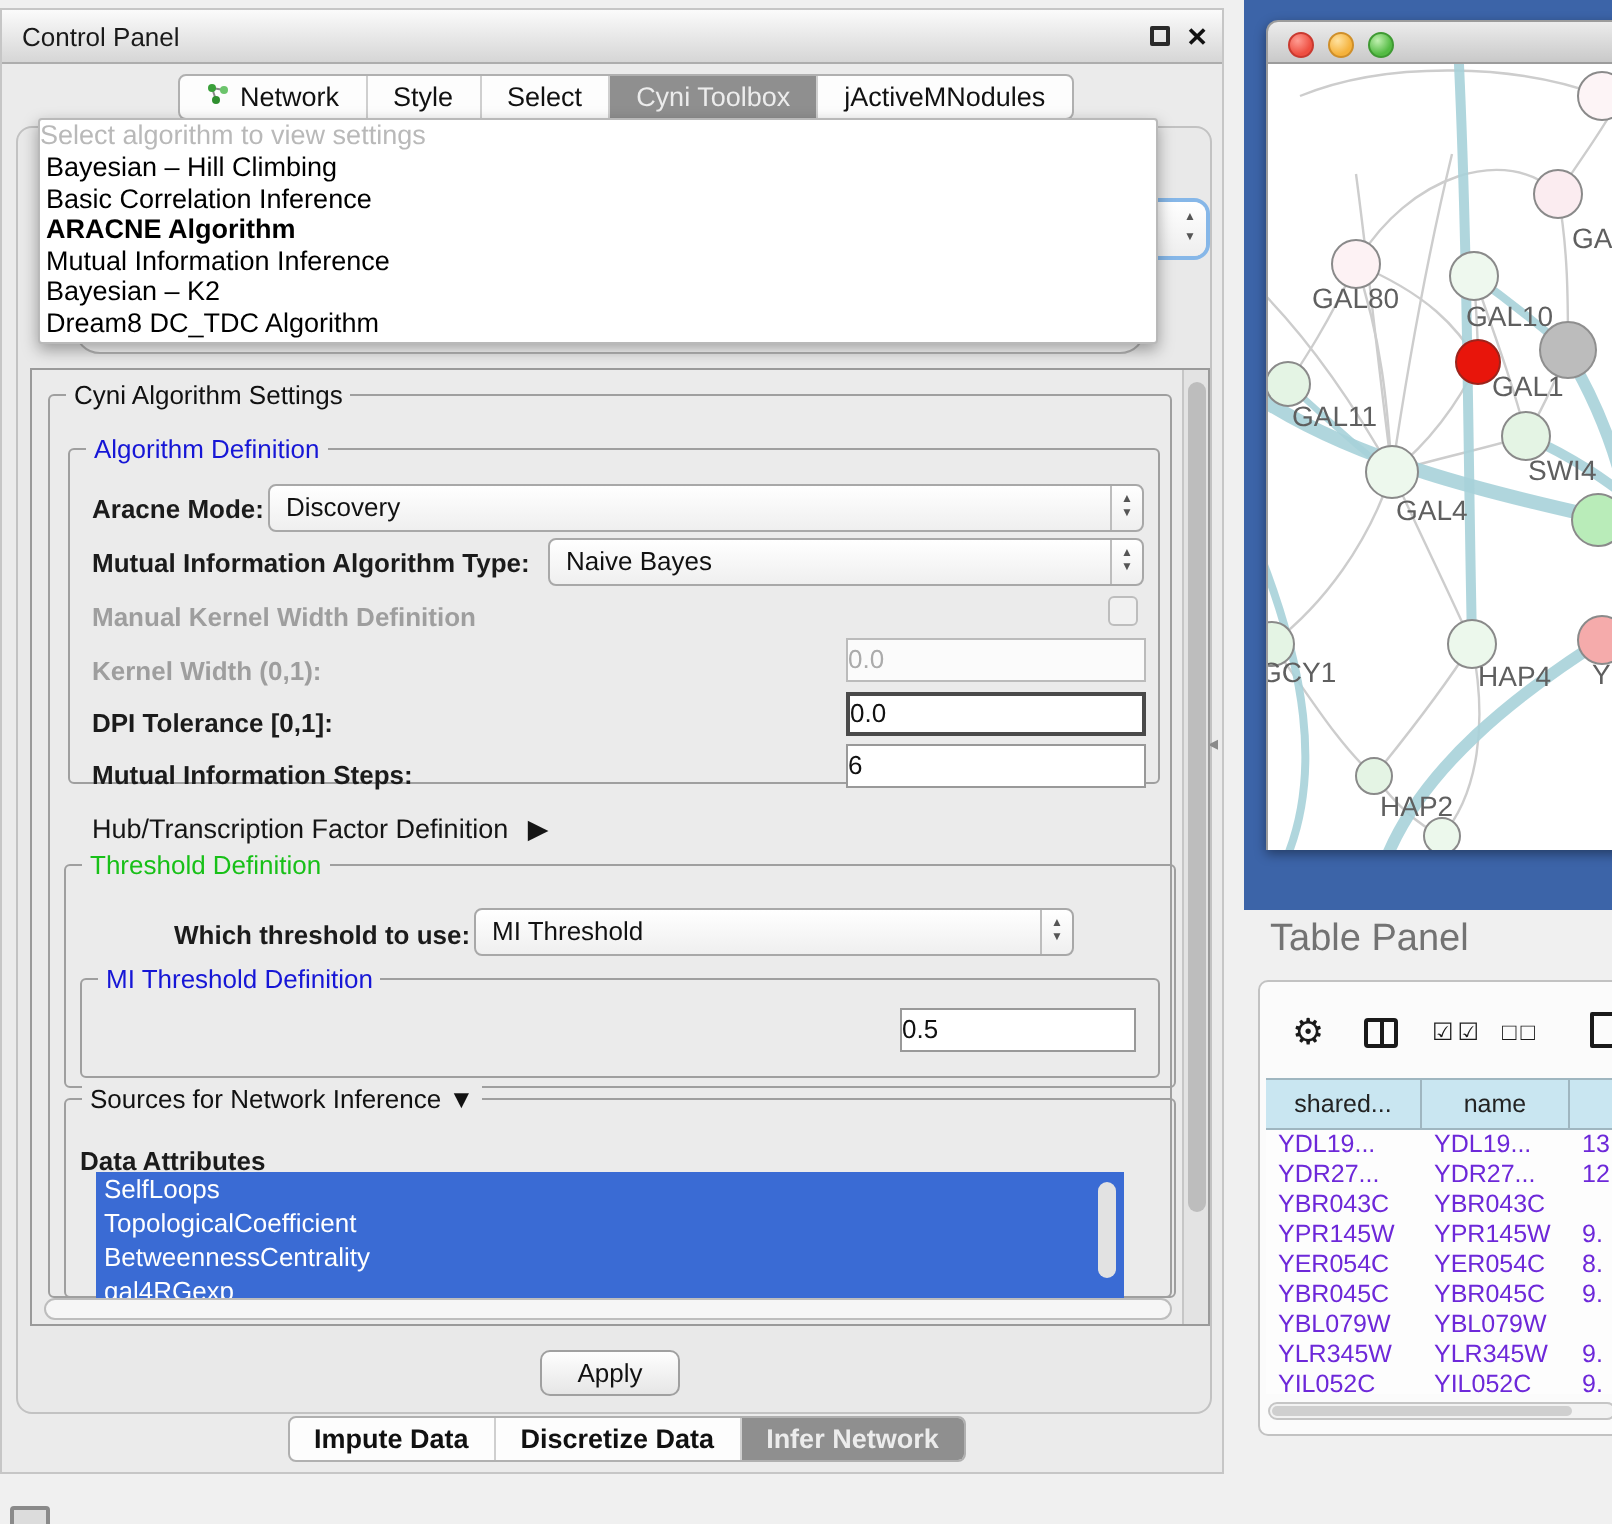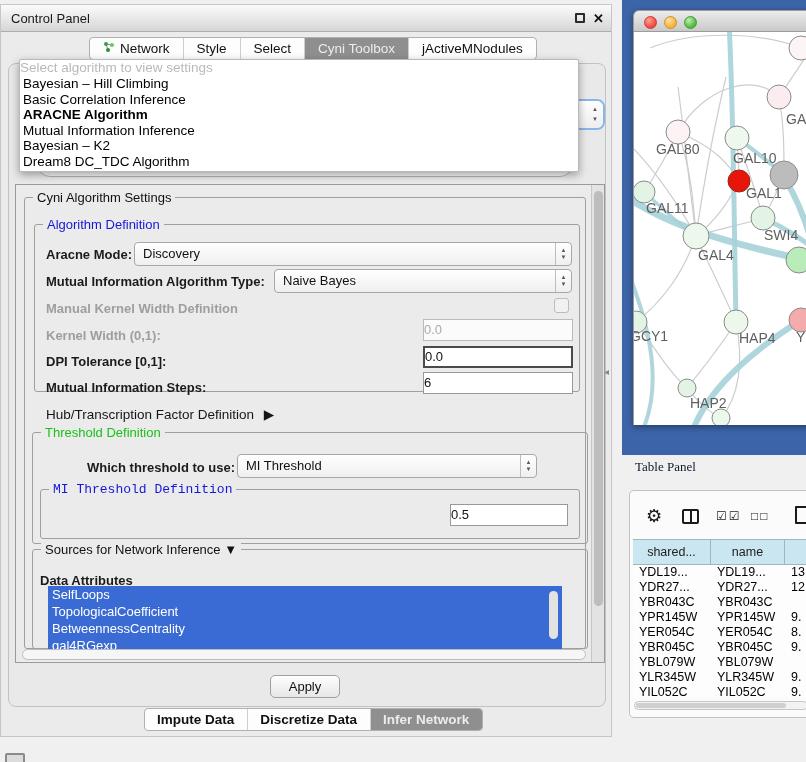--- a/index.html
+++ b/index.html
@@ -101,39 +101,39 @@
   .net-window { position:absolute; left:633px; top:10px; width:200px; height:415px;
     border-radius:6px 6px 0 0; box-shadow:0 2px 6px rgba(0,0,0,.4); }
   .net-titlebar { height:22px; background:linear-gradient(#ececec,#c9c9c9);
     border:1px solid #9c9c9c; border-radius:6px 6px 0 0; position:relative; }
   .light { position:absolute; top:4.5px; width:13px; height:13px; border-radius:50%; }
   .light.red { left:10px; background:radial-gradient(circle at 35% 30%, #ff9d93, #ee4f41 65%); border:1px solid #c93a30; }
   .light.yellow { left:30px; background:radial-gradient(circle at 35% 30%, #ffe2a0, #f5b23c 65%); border:1px solid #cf8f2a; }
   .light.green { left:50px; background:radial-gradient(circle at 35% 30%, #c0f0b0, #53bb43 65%); border:1px solid #3f9a33; }
   .net-canvas { width:100%; height:393px; background:#fff; border-left:1px solid #9c9c9c; }
 
-  .tp-title { position:absolute; left:635px; top:459px; font-size:13px; color:#0f172a;font-family:Liberation Serif, serif; }
+  .tp-title { position:absolute; left:635px; top:459px; font-size:19px; color:#737373; }
   .tp-card { position:absolute; left:629px; top:490px; width:185px; height:228px;
     background:#fbfbfb; border:1px solid #c2c2c2; border-radius:5px; overflow:hidden; }
   .tp-toolbar { position:absolute; left:0; top:10px; width:100%; height:34px; }
   .ticon { position:absolute; color:#1a1a1a; }
   .gear { left:16px; top:4px; font-size:18px; }
   .colsplit { left:52px; top:8px; width:17px; height:15px; border:2px solid #1a1a1a; border-radius:2px; }
   .colsplit::after { content:""; position:absolute; left:5.5px; top:0; width:2px; height:11px; background:#1a1a1a; }
   .checks { left:86px; top:8px; font-size:12px; letter-spacing:2px; }
   .boxes { left:121px; top:8px; font-size:12px; letter-spacing:2px; }
   .docic { left:165px; top:5px; width:14px; height:18px; border:2px solid #1a1a1a; border-radius:1px; }
 
   .tp-table { position:absolute; left:3px; top:48px; width:182px; }
   .thead { display:flex; height:26px; background:#c9e6f1; border-top:1px solid #9fb6c0; border-bottom:1px solid #9fb6c0; }
   .th { font-size:12.5px; color:#222; text-align:center; line-height:24px;
     border-right:1px solid #9fb6c0; background:#c9e6f1; }
   .tbody { height:132px; overflow:hidden; background:#fdfdfd; }
   .trow { display:flex; height:15px; }
-  .tc { font-size:12.5px; color:#000000; line-height:15px; padding-left:6px; white-space:nowrap; overflow:hidden; }
+  .tc { font-size:12.5px; color:#6d28d9; line-height:15px; padding-left:6px; white-space:nowrap; overflow:hidden; }
   .c1 { width:78px; } .c2 { width:74px; } .c3 { flex:1; }
   .tp-hscroll { position:absolute; left:4px; top:210px; width:174px; height:9px;
     background:#f2f2f2; border:1px solid #c5c5c5; border-radius:5px; }
   .tp-hthumb { position:absolute; left:1px; top:1px; width:150px; height:5px; background:#cfcfcf; border-radius:3px; }
 </style>
 </head>
 <body>
 
 <div class="control-panel">
   <div class="cp-titlebar">
@@ -227,21 +227,21 @@
     <div class="grp" style="left:16px;top:247px;width:556px;height:112px;">
       <span class="grp-ttl green">Threshold Definition</span>
     </div>
 
     <div class="lbl" style="left:71px;top:275px;">Which threshold to use:</div>
     <div class="combo" style="left:221px;top:269px;width:300px;">
       <span>MI Threshold</span>
       <span class="spin">▲<br>▼</span>
     </div>
 
-    <div class="grp" style="left:24px;top:304px;width:540px;height:50px;font-family:Liberation Mono, monospace;">
+    <div class="grp" style="left:24px;top:304px;width:540px;height:50px;">
       <span class="grp-ttl blue">MI Threshold Definition</span>
     </div>
     <div class="fld" style="left:434px;top:319px;width:118px;">0.5</div>
 
     <div class="grp" style="left:16px;top:364px;width:556px;height:100px;">
       <span class="grp-ttl">
         <span>Sources for Network Inference</span>
         <span>▼</span>
       </span>
     </div>

